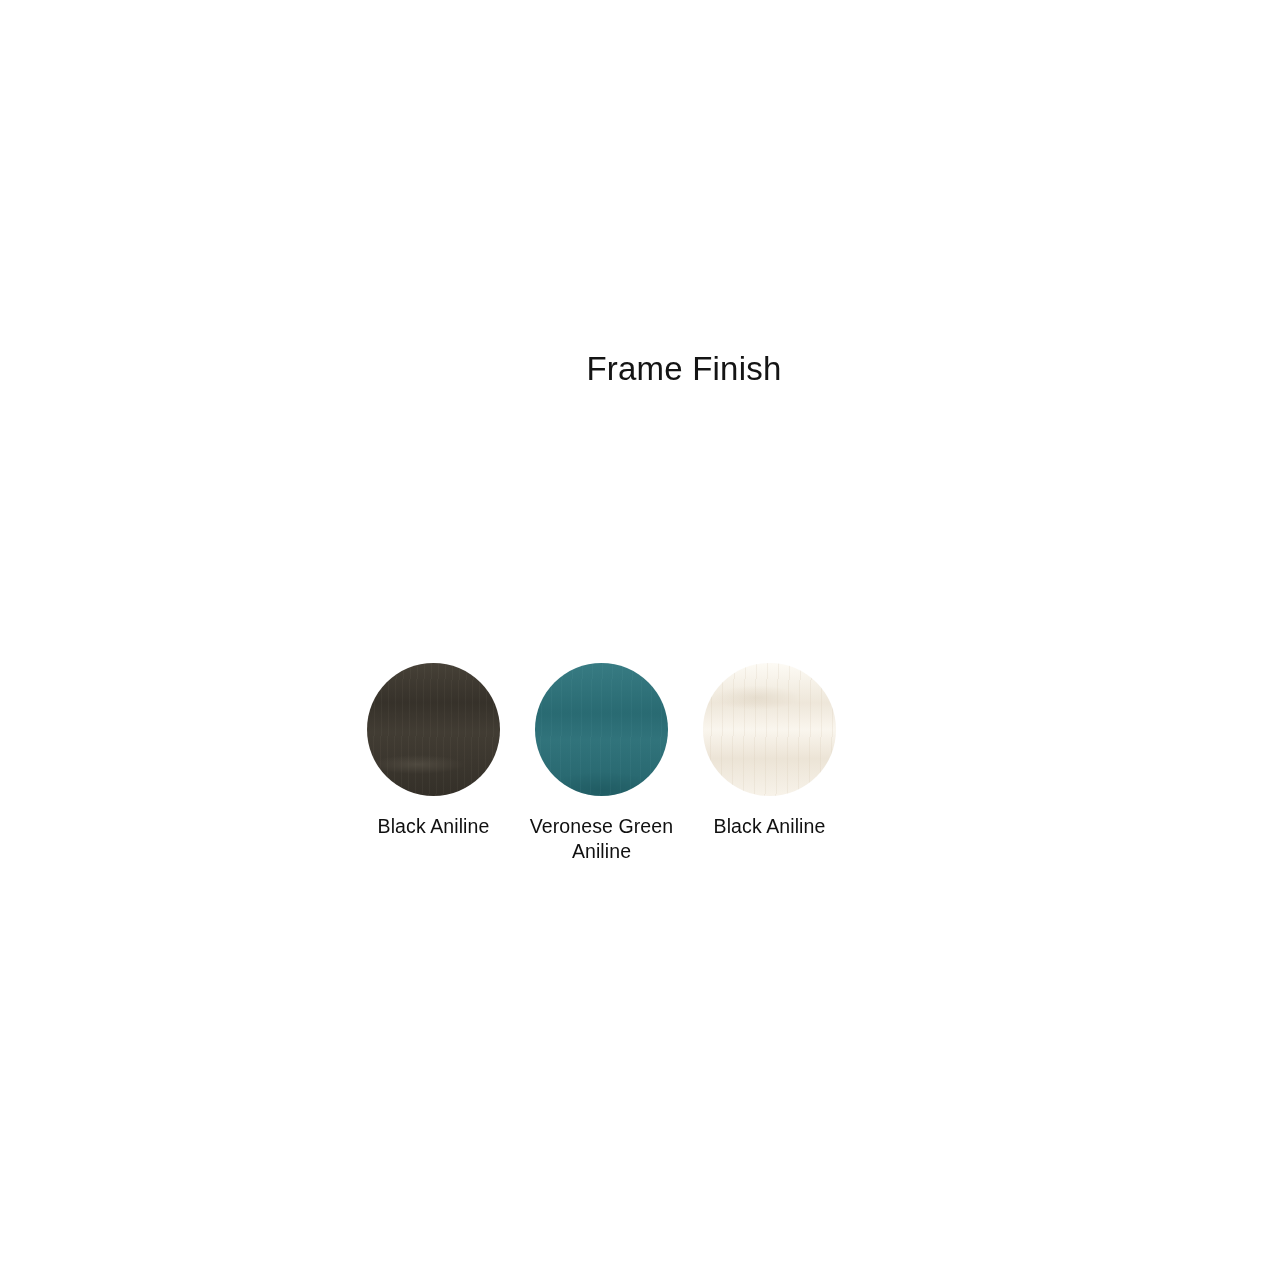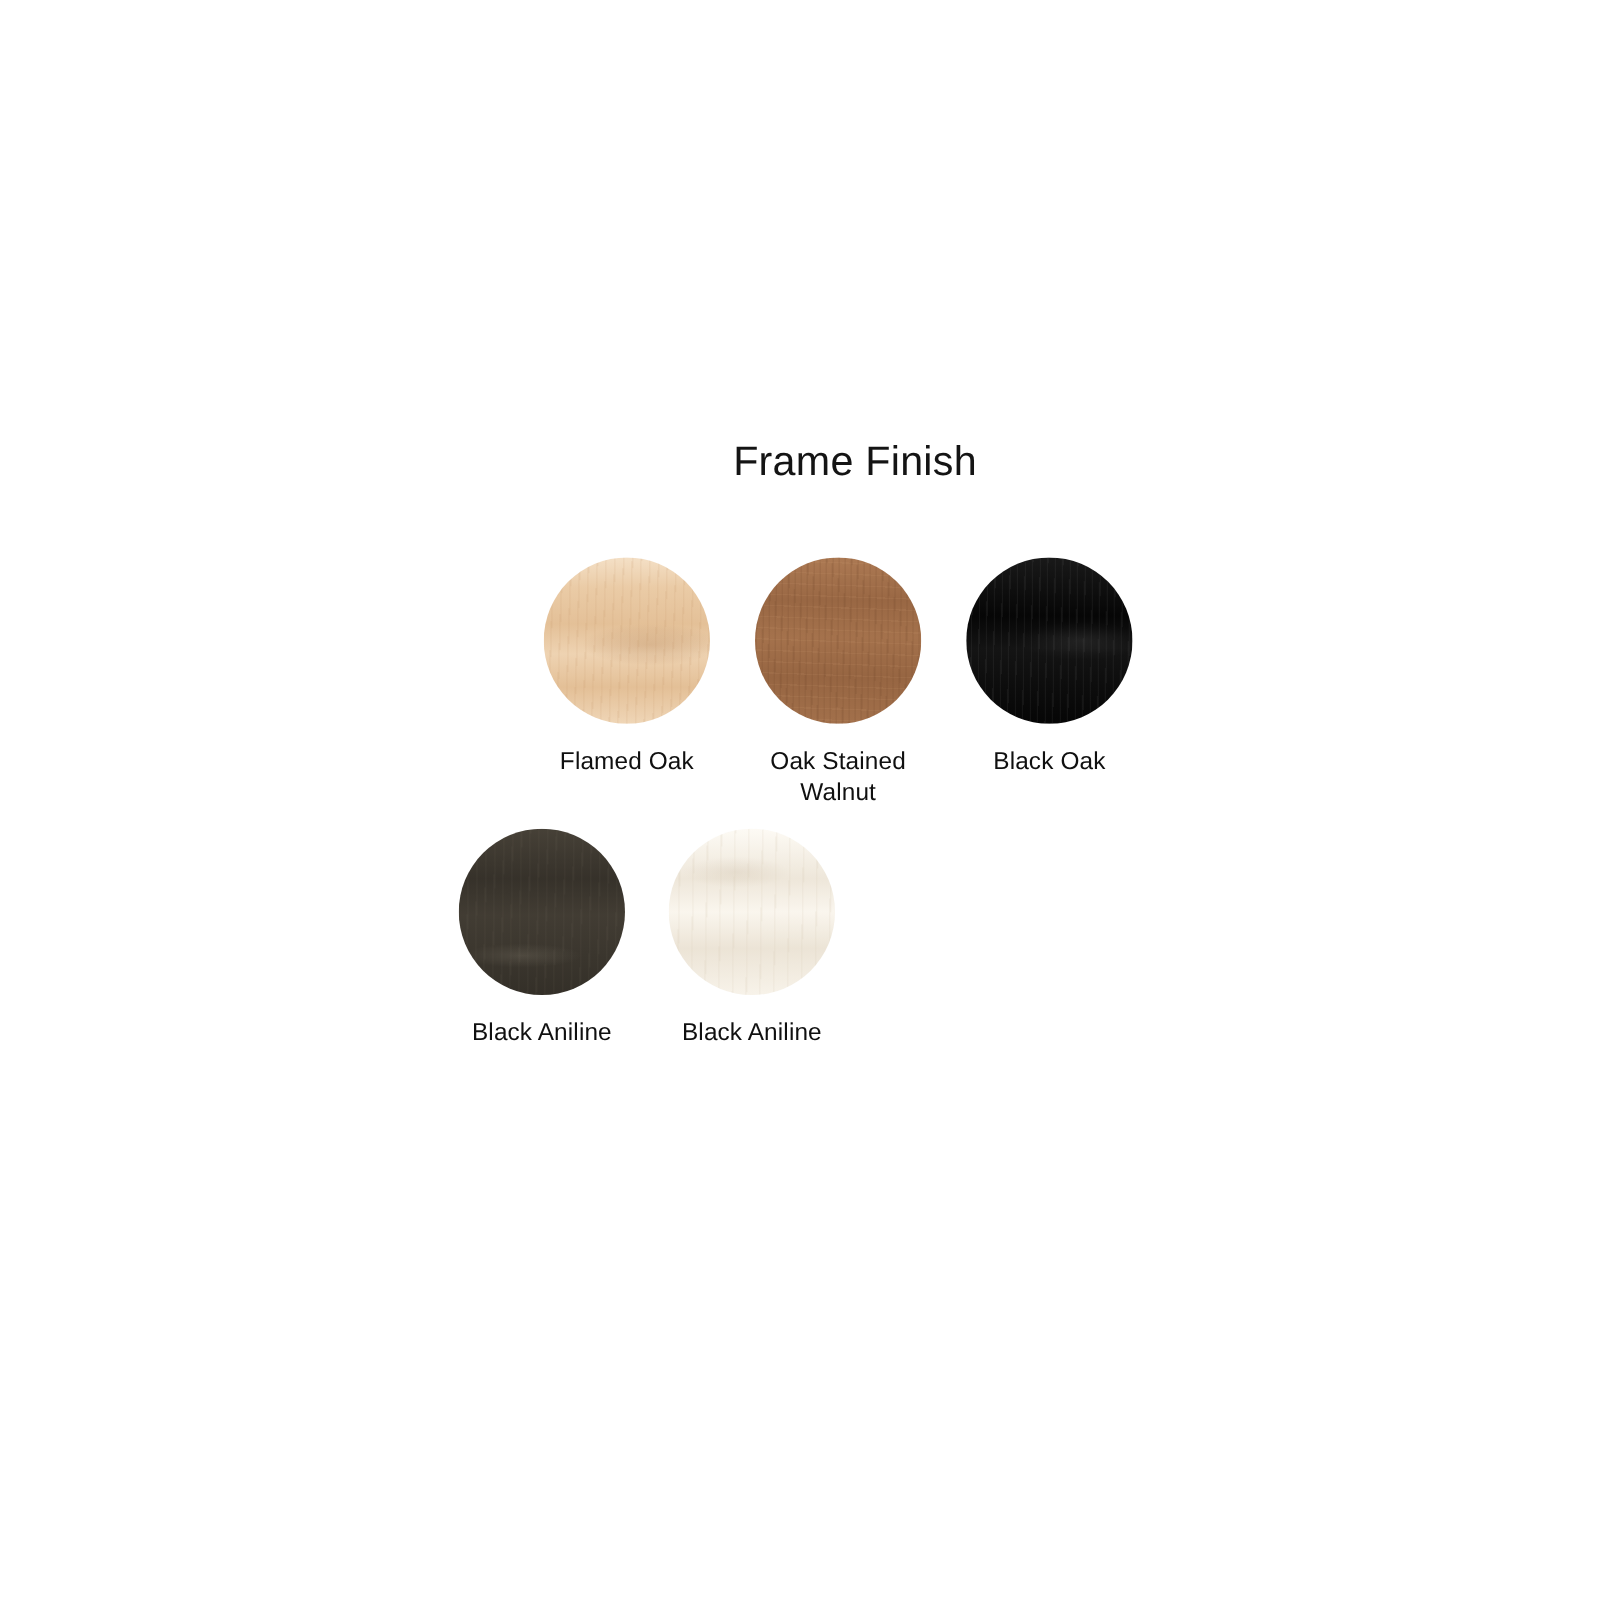--- a/index.html
+++ b/index.html
@@ -264,55 +264,37 @@
     letter-spacing: 0.1px;
   }
 </style>
 </head>
 <body>
 
 <div id="swatch-board">
 
   <h1 id="page-title">Frame Finish</h1>
 
-  <div class="finish-row" id="finish-row-1">
-
-    <div class="finish-item">
-      <div class="swatch sw-flamed-oak">
-        <div class="grain"></div>
-      </div>
-      <div class="swatch-label">Flamed Oak</div>
-    </div>
-
-    <div class="finish-item">
-      <div class="swatch sw-oak-walnut">
-        <div class="grain"></div>
-      </div>
-      <div class="swatch-label">Oak Stained Walnut</div>
-    </div>
-
-    <div class="finish-item">
-      <div class="swatch sw-black-oak">
-        <div class="grain"></div>
-      </div>
-      <div class="swatch-label">Black Oak</div>
-    </div>
-
-  </div>
 
   <div class="finish-row" id="finish-row-2">
 
     <div class="finish-item">
       <div class="swatch sw-black-aniline">
         <div class="grain"></div>
       </div>
       <div class="swatch-label">Black Aniline</div>
     </div>
 
 
+    <div class="finish-item">
+      <div class="swatch sw-veronese-green">
+        <div class="grain"></div>
+      </div>
+      <div class="swatch-label">Veronese Green Aniline</div>
+    </div>
 
     <div class="finish-item">
       <div class="swatch sw-white-aniline">
         <div class="grain"></div>
       </div>
       <div class="swatch-label">Black Aniline</div>
     </div>
 
   </div>
 

